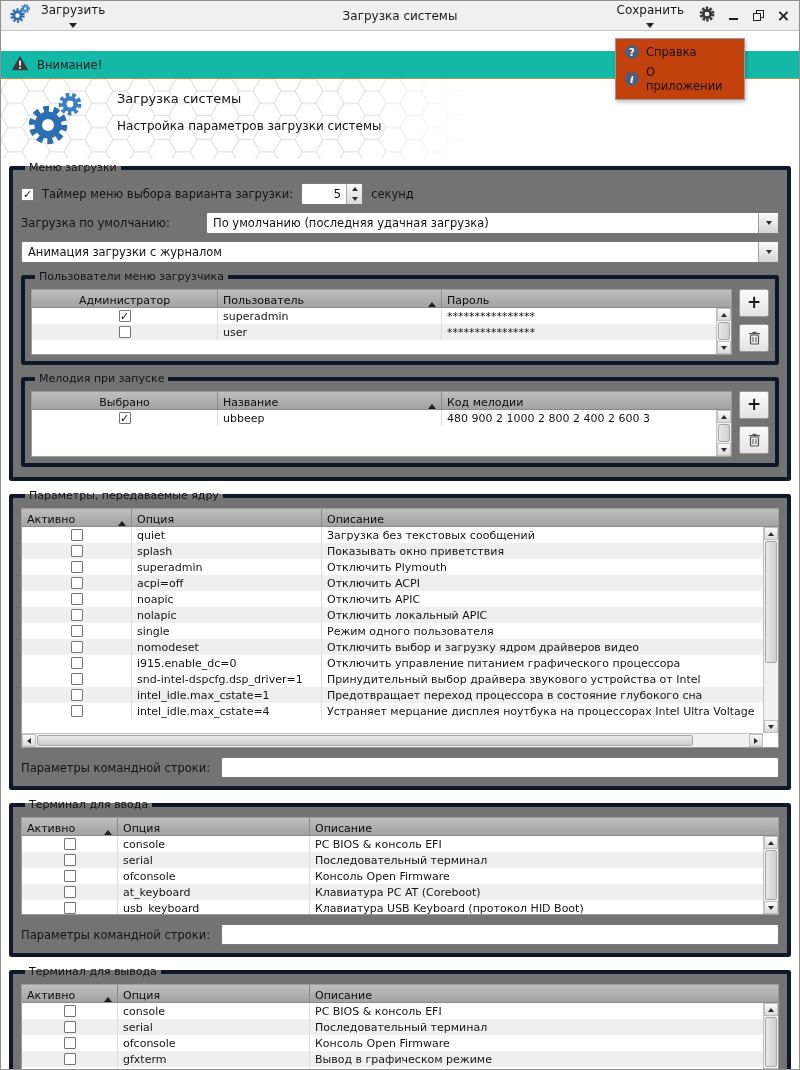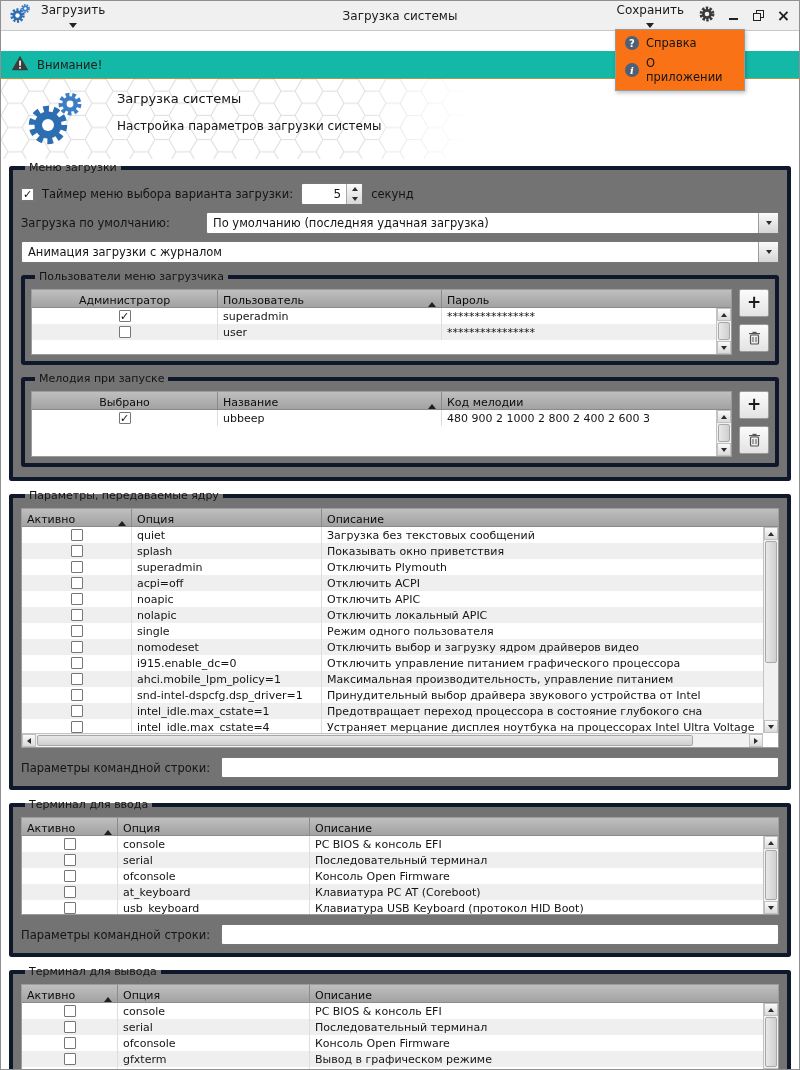--- a/index.html
+++ b/index.html
@@ -17,21 +17,21 @@
   .tb-right { margin-left:auto; gap:10px;justify-content:space-between; }
   .tool-btn { display:flex; align-items:center; gap:6px; background:none; border:none; font:inherit;
               font-size:12px; color:#1a1a1a; padding:3px 4px; cursor:pointer;flex-direction:column; }
   .caret { width:0; height:0; border-left:4px solid transparent; border-right:4px solid transparent;
            border-top:5px solid #222; }
   .winbtn { width:15px; height:15px; display:flex; align-items:center; justify-content:center; cursor:pointer; }
   .win-min i { display:block; width:9px; border-bottom:2px solid #222; margin-top:7px; }
   .win-close::after { content:"×"; font-size:16px; font-weight:600; color:#222; line-height:1; }
 
   
-  .menu-popup { position:absolute; top:28px; right:54px; width:130px; background:#f97316;
+  .menu-popup { position:absolute; top:37px; right:54px; width:130px; background:#c2410c;
                 border:1px solid #9a9a9a; box-shadow:1px 2px 4px rgba(0,0,0,.25); z-index:60; padding:3px 2px; }
   .menu-item { display:flex; align-items:center; gap:7px; padding:3px 7px; font-size:11.5px; cursor:pointer; }
   .menu-icon { width:14px; height:14px; border-radius:50%; background:#4d6078; color:#fff; font-size:10px;
                font-weight:bold; display:flex; align-items:center; justify-content:center; flex:0 0 auto; }
   .menu-icon.q::after { content:"?"; }
   .menu-icon.i::after { content:"i"; font-style:italic; font-family:"DejaVu Serif", serif; }
 
   
   .warning { flex:0 0 auto; height:28px; background:#14b8a6; border-bottom:1px solid #a79b46;
              display:flex; align-items:center; gap:8px; padding:0 10px;margin-top:20px; }
@@ -464,27 +464,20 @@
             <div class="c w2">nomodeset</div>
             <div class="c last">Отключить выбор и загрузку ядром драйверов видео</div>
           </div>
             <div class="trow">
             <div class="c w1 center">
                 <span class="checkbox small"></span>
               </div>
             <div class="c w2">i915.enable_dc=0</div>
             <div class="c last">Отключить управление питанием графического процессора</div>
           </div>
-            <div class="trow alt">
-            <div class="c w1 center">
-                <span class="checkbox small"></span>
-              </div>
-            <div class="c w2">ahci.mobile_lpm_policy=1</div>
-            <div class="c last">Максимальная производительность, управление питанием</div>
-          </div>
             <div class="trow">
             <div class="c w1 center">
                 <span class="checkbox small"></span>
               </div>
             <div class="c w2">snd-intel-dspcfg.dsp_driver=1</div>
             <div class="c last">Принудительный выбор драйвера звукового устройства от Intel</div>
           </div>
             <div class="trow alt">
             <div class="c w1 center">
                 <span class="checkbox small"></span>

